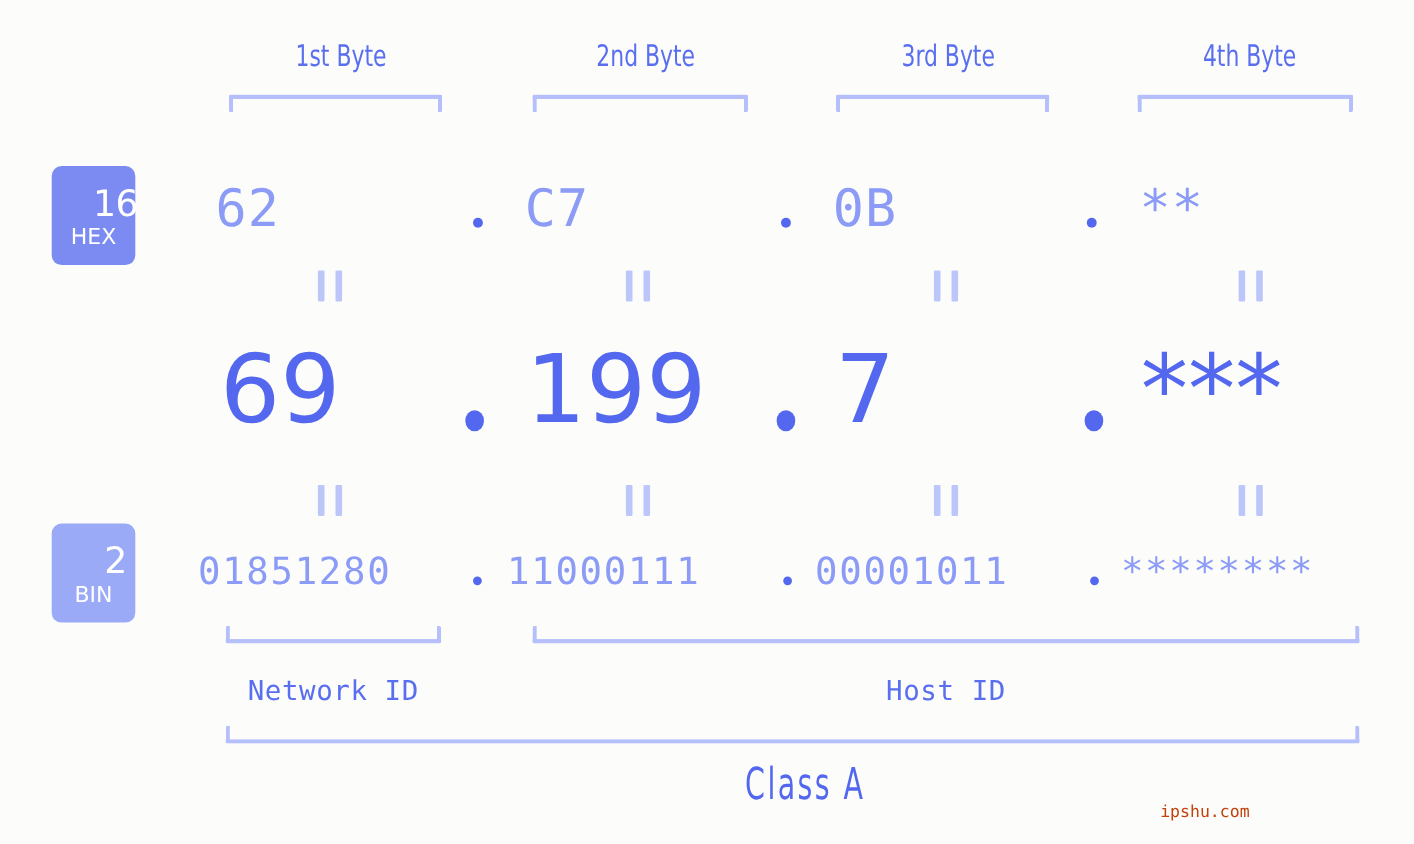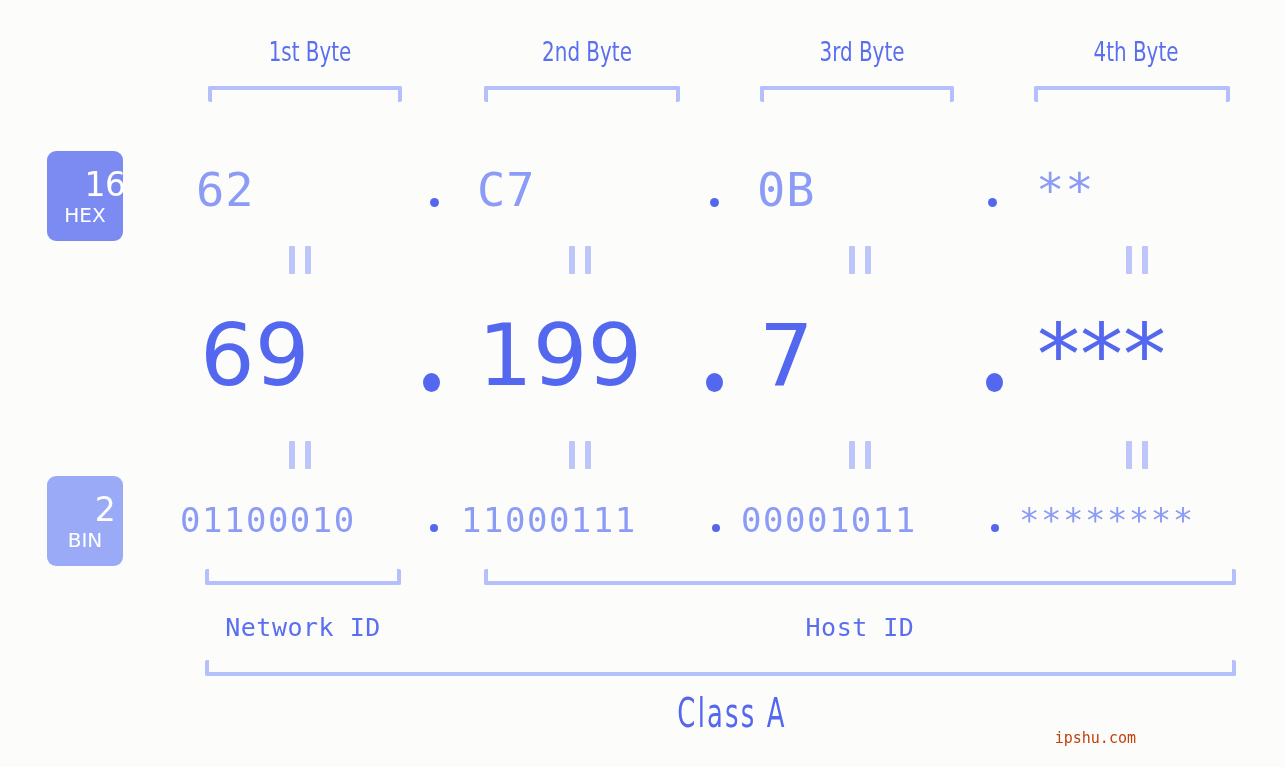--- a/index.html
+++ b/index.html
@@ -251,21 +251,21 @@
   <div class="eqmark" style="left:849px; top:441px;">
       <span></span>
       <span></span>
     </div>
   <div class="eqmark" style="left:1126px; top:441px;">
       <span></span>
       <span></span>
     </div>
 
   <div class="bin-row">
-    <div class="row-cell" style="left:180px; width:240px;">01100010</div>
+    <div class="row-cell" style="left:180px; width:240px;">01851280</div>
     <div class="row-cell" style="left:461px; width:240px;">11000111</div>
     <div class="row-cell" style="left:741px; width:240px;">00001011</div>
     <div class="row-cell" style="left:1019px; width:240px;">********</div>
     <div class="dot bin" style="left:430px;"></div>
     <div class="dot bin" style="left:712px;"></div>
     <div class="dot bin" style="left:991px;"></div>
   </div>
 
   <div class="bracket-bottom" style="left:205px; top:569px; width:196px;"></div>
   <div class="bracket-bottom" style="left:484px; top:569px; width:752px;"></div>

